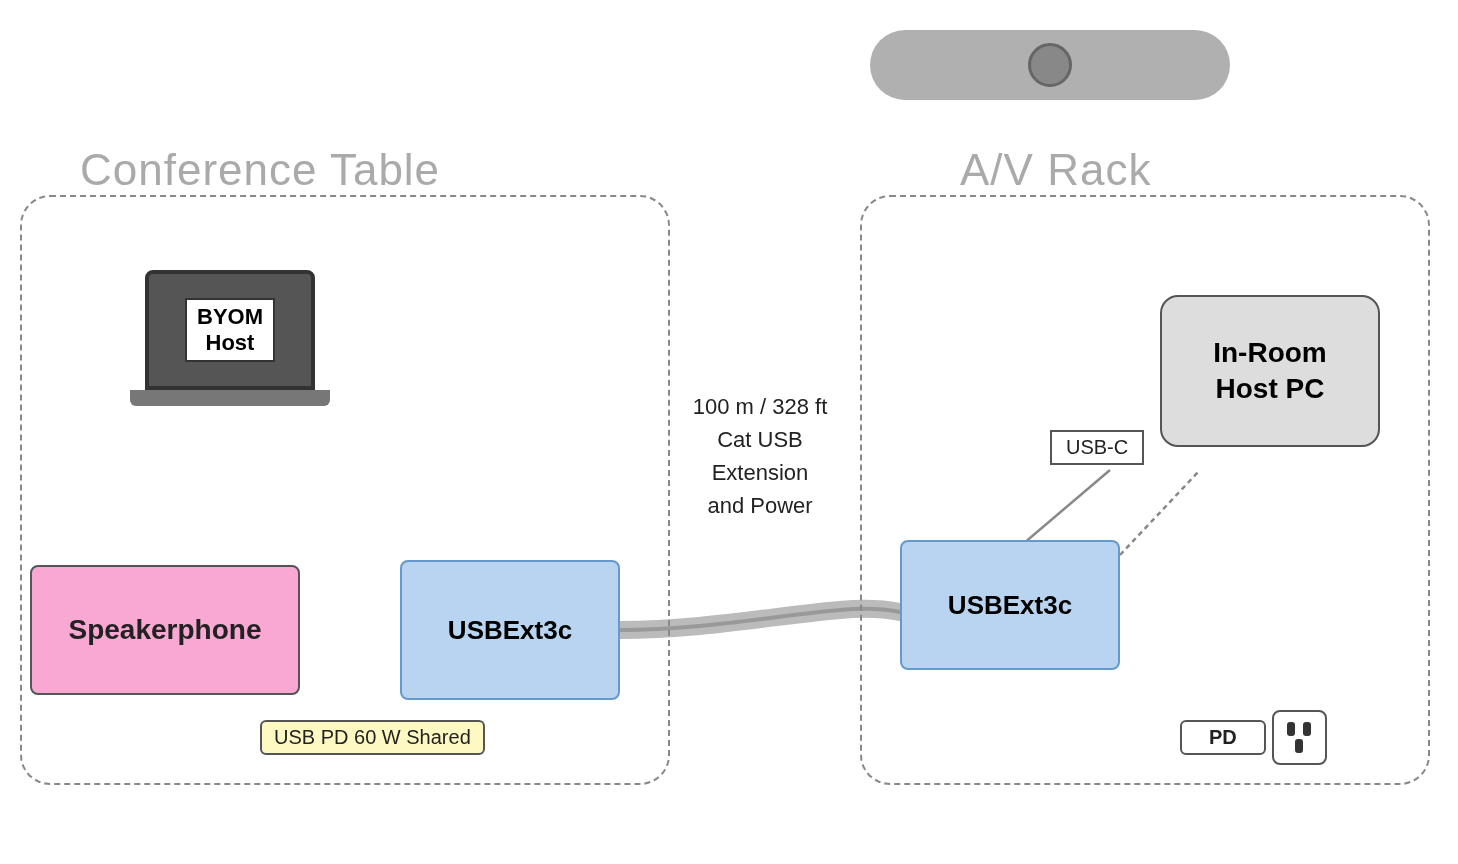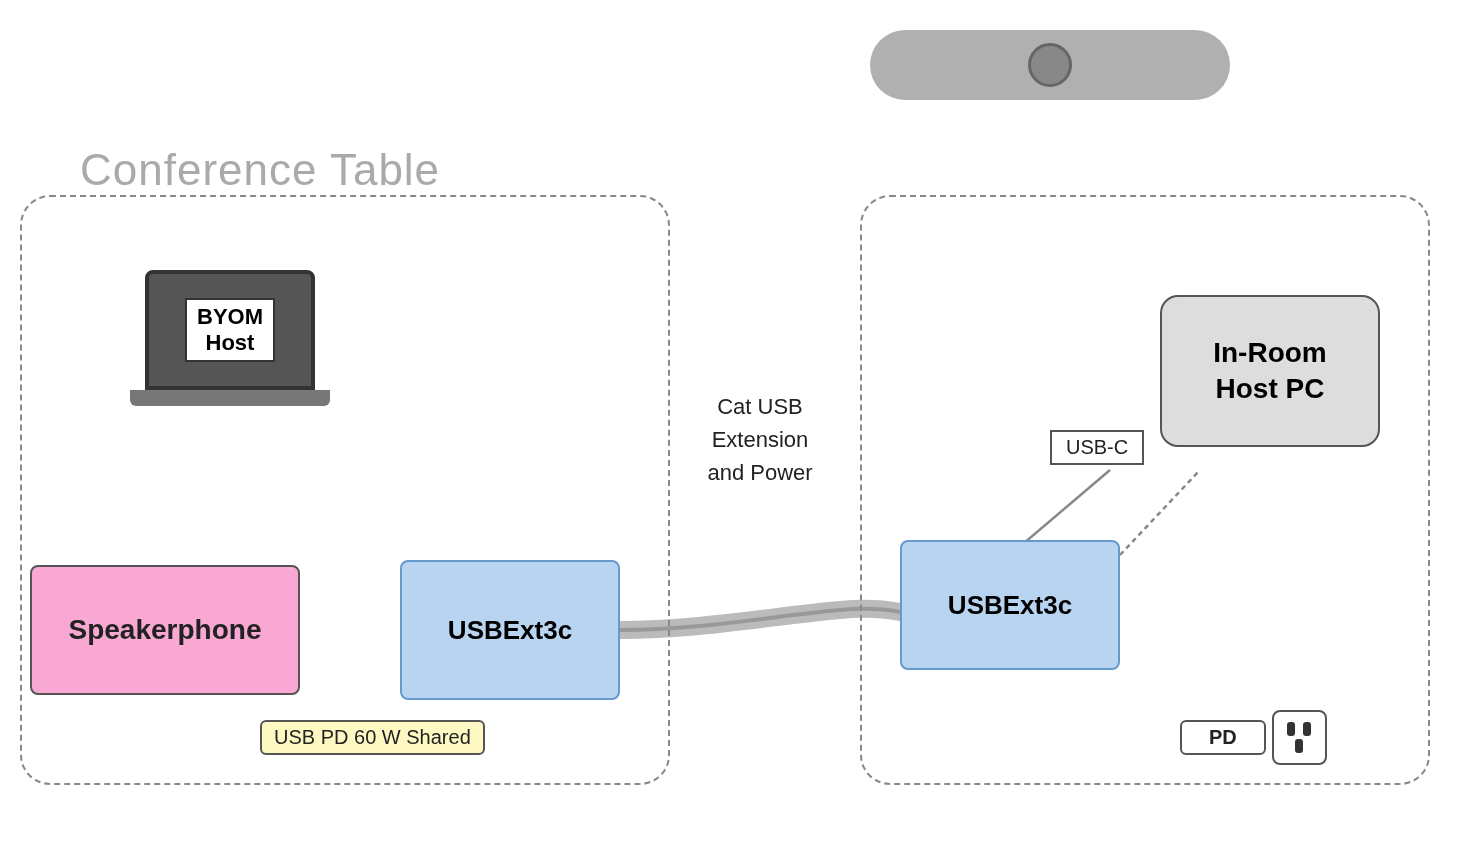--- a/index.html
+++ b/index.html
@@ -299,20 +299,21 @@
 
     <line x1="1120" y1="555" x2="1200" y2="470" stroke="#888" stroke-width="2.5" stroke-dasharray="5,4"></line>
   </svg>
 
   <div class="top-device">
     <div class="top-device-lens"></div>
   </div>
 
   <div class="section-label" style="top:145px; left:80px;">Conference Table</div>
 
+  <div class="section-label" style="top:145px; left:960px;">A/V Rack</div>
 
   <div class="region-box conference-region"></div>
 
   <div class="region-box av-region"></div>
 
   <div class="laptop-container">
     <div class="laptop-screen">
       <div class="laptop-label-box">
         <div class="laptop-label-text">BYOM</div>
         <div class="laptop-label-text">Host</div>
@@ -325,20 +326,21 @@
     <span class="speakerphone-text">Speakerphone</span>
   </div>
 
   <div class="usbext-conf">
     <span class="usbext-label">USBExt3c</span>
   </div>
 
   <div class="usb-pd-label">USB PD 60 W Shared</div>
 
   <div class="extension-label">
+    <div>100 m / 328 ft</div>
     <div>Cat USB</div>
     <div>Extension</div>
     <div>and Power</div>
   </div>
 
   <div class="usbc-label">USB-C</div>
 
   <div class="usbext-av">
     <span class="usbext-label">USBExt3c</span>
   </div>

